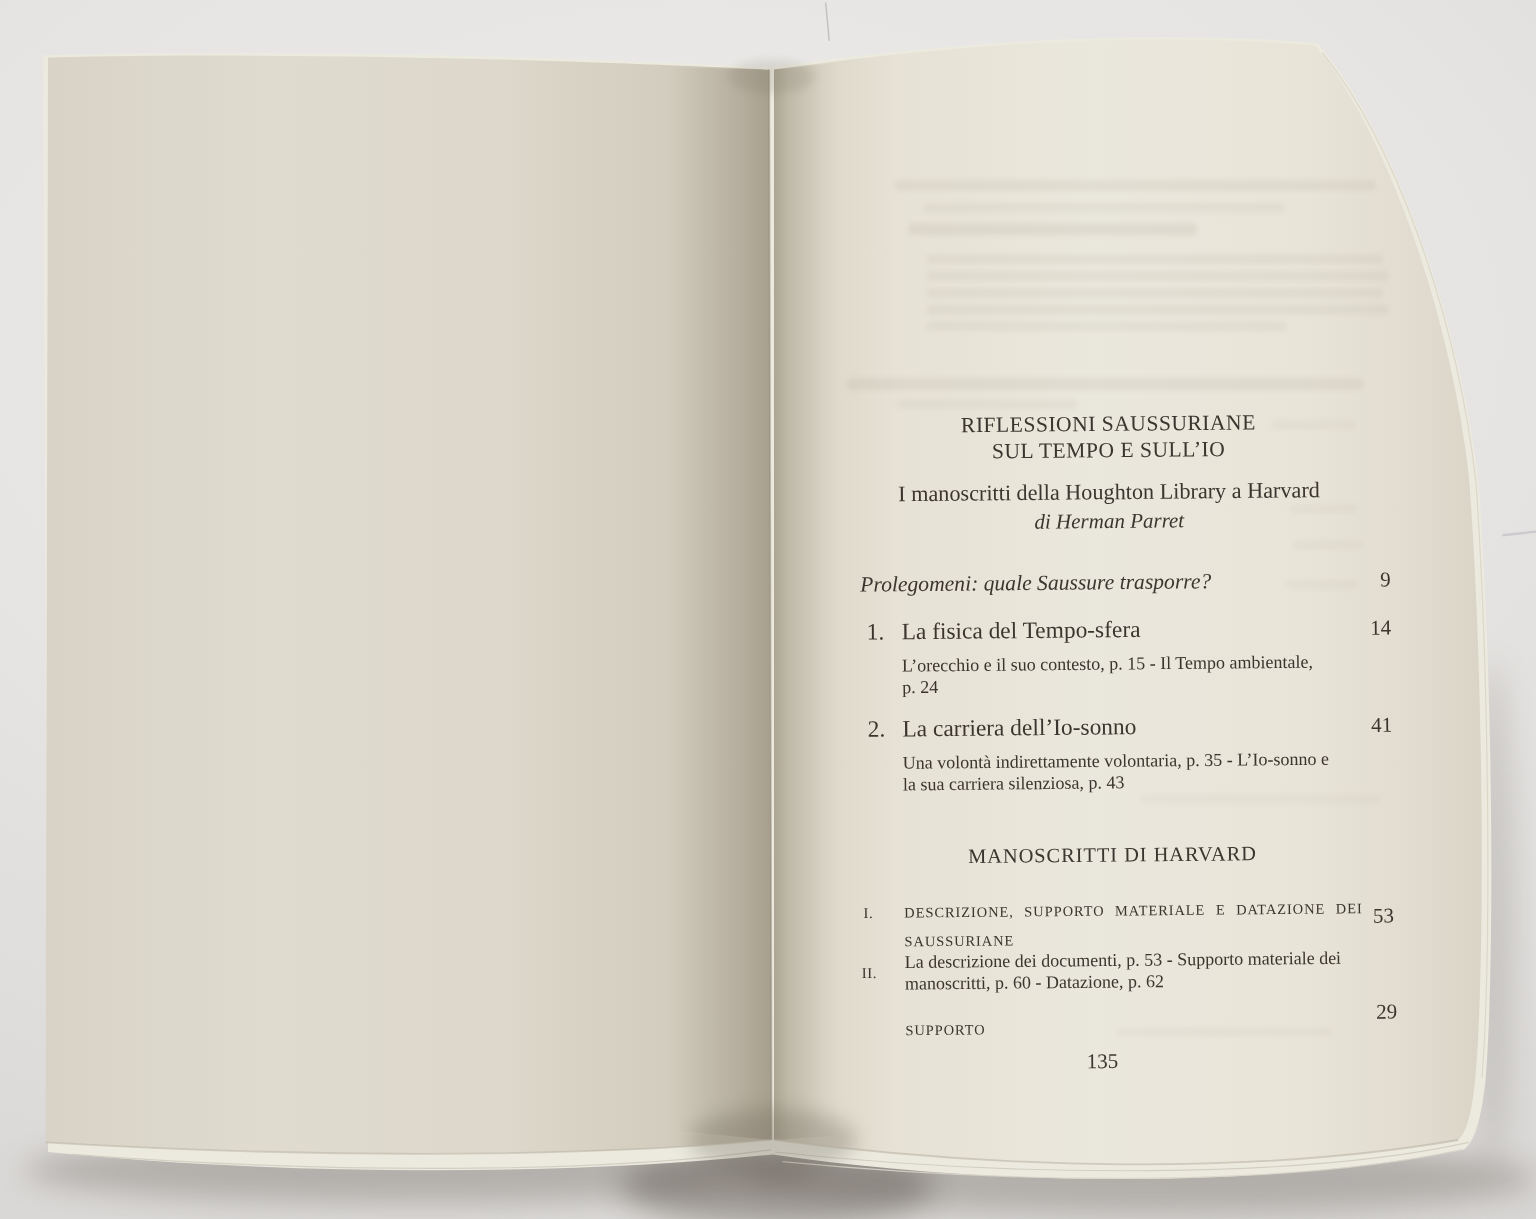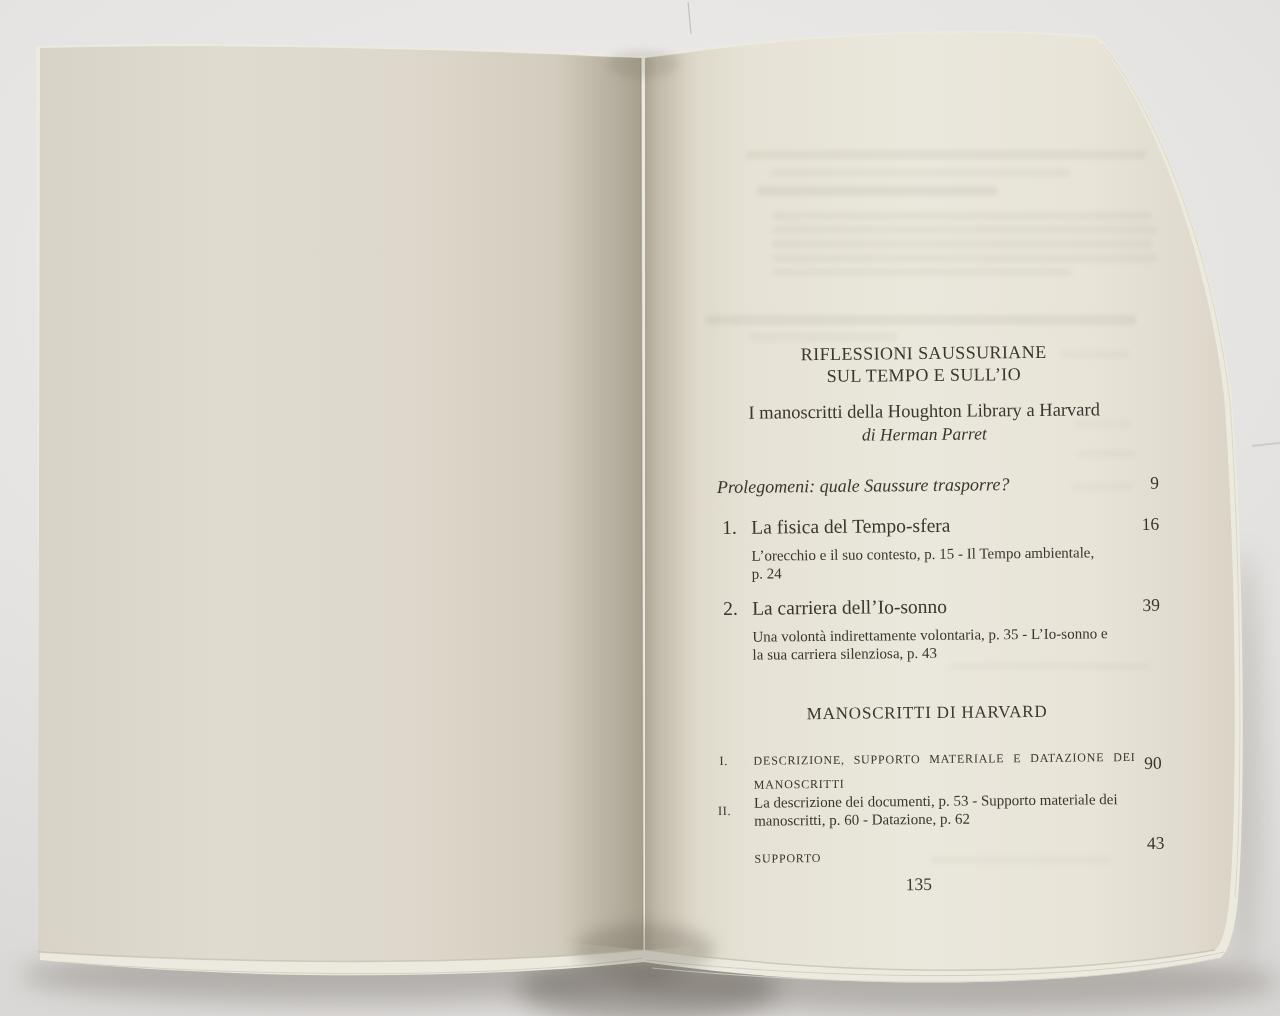--- a/index.html
+++ b/index.html
@@ -153,47 +153,47 @@
     </div>
 
     <div class="row" style="top:477px">
       <span class="prol-label">Prolegomeni: quale Saussure trasporre?</span>
       <span class="pagenum">9</span>
     </div>
 
     <div class="row entry" style="top:517px">
       <span class="num">1.</span>
       <span class="etitle">La fisica del Tempo-sfera</span>
-      <span class="pagenum">16</span>
+      <span class="pagenum">14</span>
     </div>
     <div class="sub" style="top:548px">
       <div>L’orecchio e il suo contesto, p. 15 - Il Tempo ambientale,</div>
       <div>p. 24</div>
     </div>
 
     <div class="row entry" style="top:598px">
       <span class="num">2.</span>
       <span class="etitle">La carriera dell’Io-sonno</span>
-      <span class="pagenum">39</span>
+      <span class="pagenum">41</span>
     </div>
     <div class="sub" style="top:629px">
       <div>Una volontà indirettamente volontaria, p. 35 - L’Io-sonno e</div>
       <div>la sua carriera silenziosa, p. 43</div>
     </div>
 
     <div class="section-heading">MANOSCRITTI DI HARVARD</div>
 
     <span class="rnum abs" style="left:2px;top:754px">I.</span>
     <div class="caps-line" style="left:36px;top:754px">DESCRIZIONE, SUPPORTO MATERIALE E DATAZIONE DEI</div>
-    <div class="caps-line" style="left:36px;top:778px">MANOSCRITTI</div>
-    <span class="pagenum abs" style="right:2px;top:757px">90</span>
+    <div class="caps-line" style="left:36px;top:778px">SAUSSURIANE</div>
+    <span class="pagenum abs" style="right:2px;top:757px">53</span>
     <div class="sub" style="top:795px">
       <div>La descrizione dei documenti, p. 53 - Supporto materiale dei</div>
       <div>manoscritti, p. 60 - Datazione, p. 62</div>
     </div>
 
     <span class="rnum abs" style="left:0;top:804px">II.</span>
     <div class="caps-line" style="left:36px;top:852px">SUPPORTO</div>
-    <span class="pagenum abs" style="right:0;top:837px">43</span>
+    <span class="pagenum abs" style="right:0;top:837px">29</span>
 
     <div class="folio">135</div>
   </div>
 </div>
 
 </body></html>

